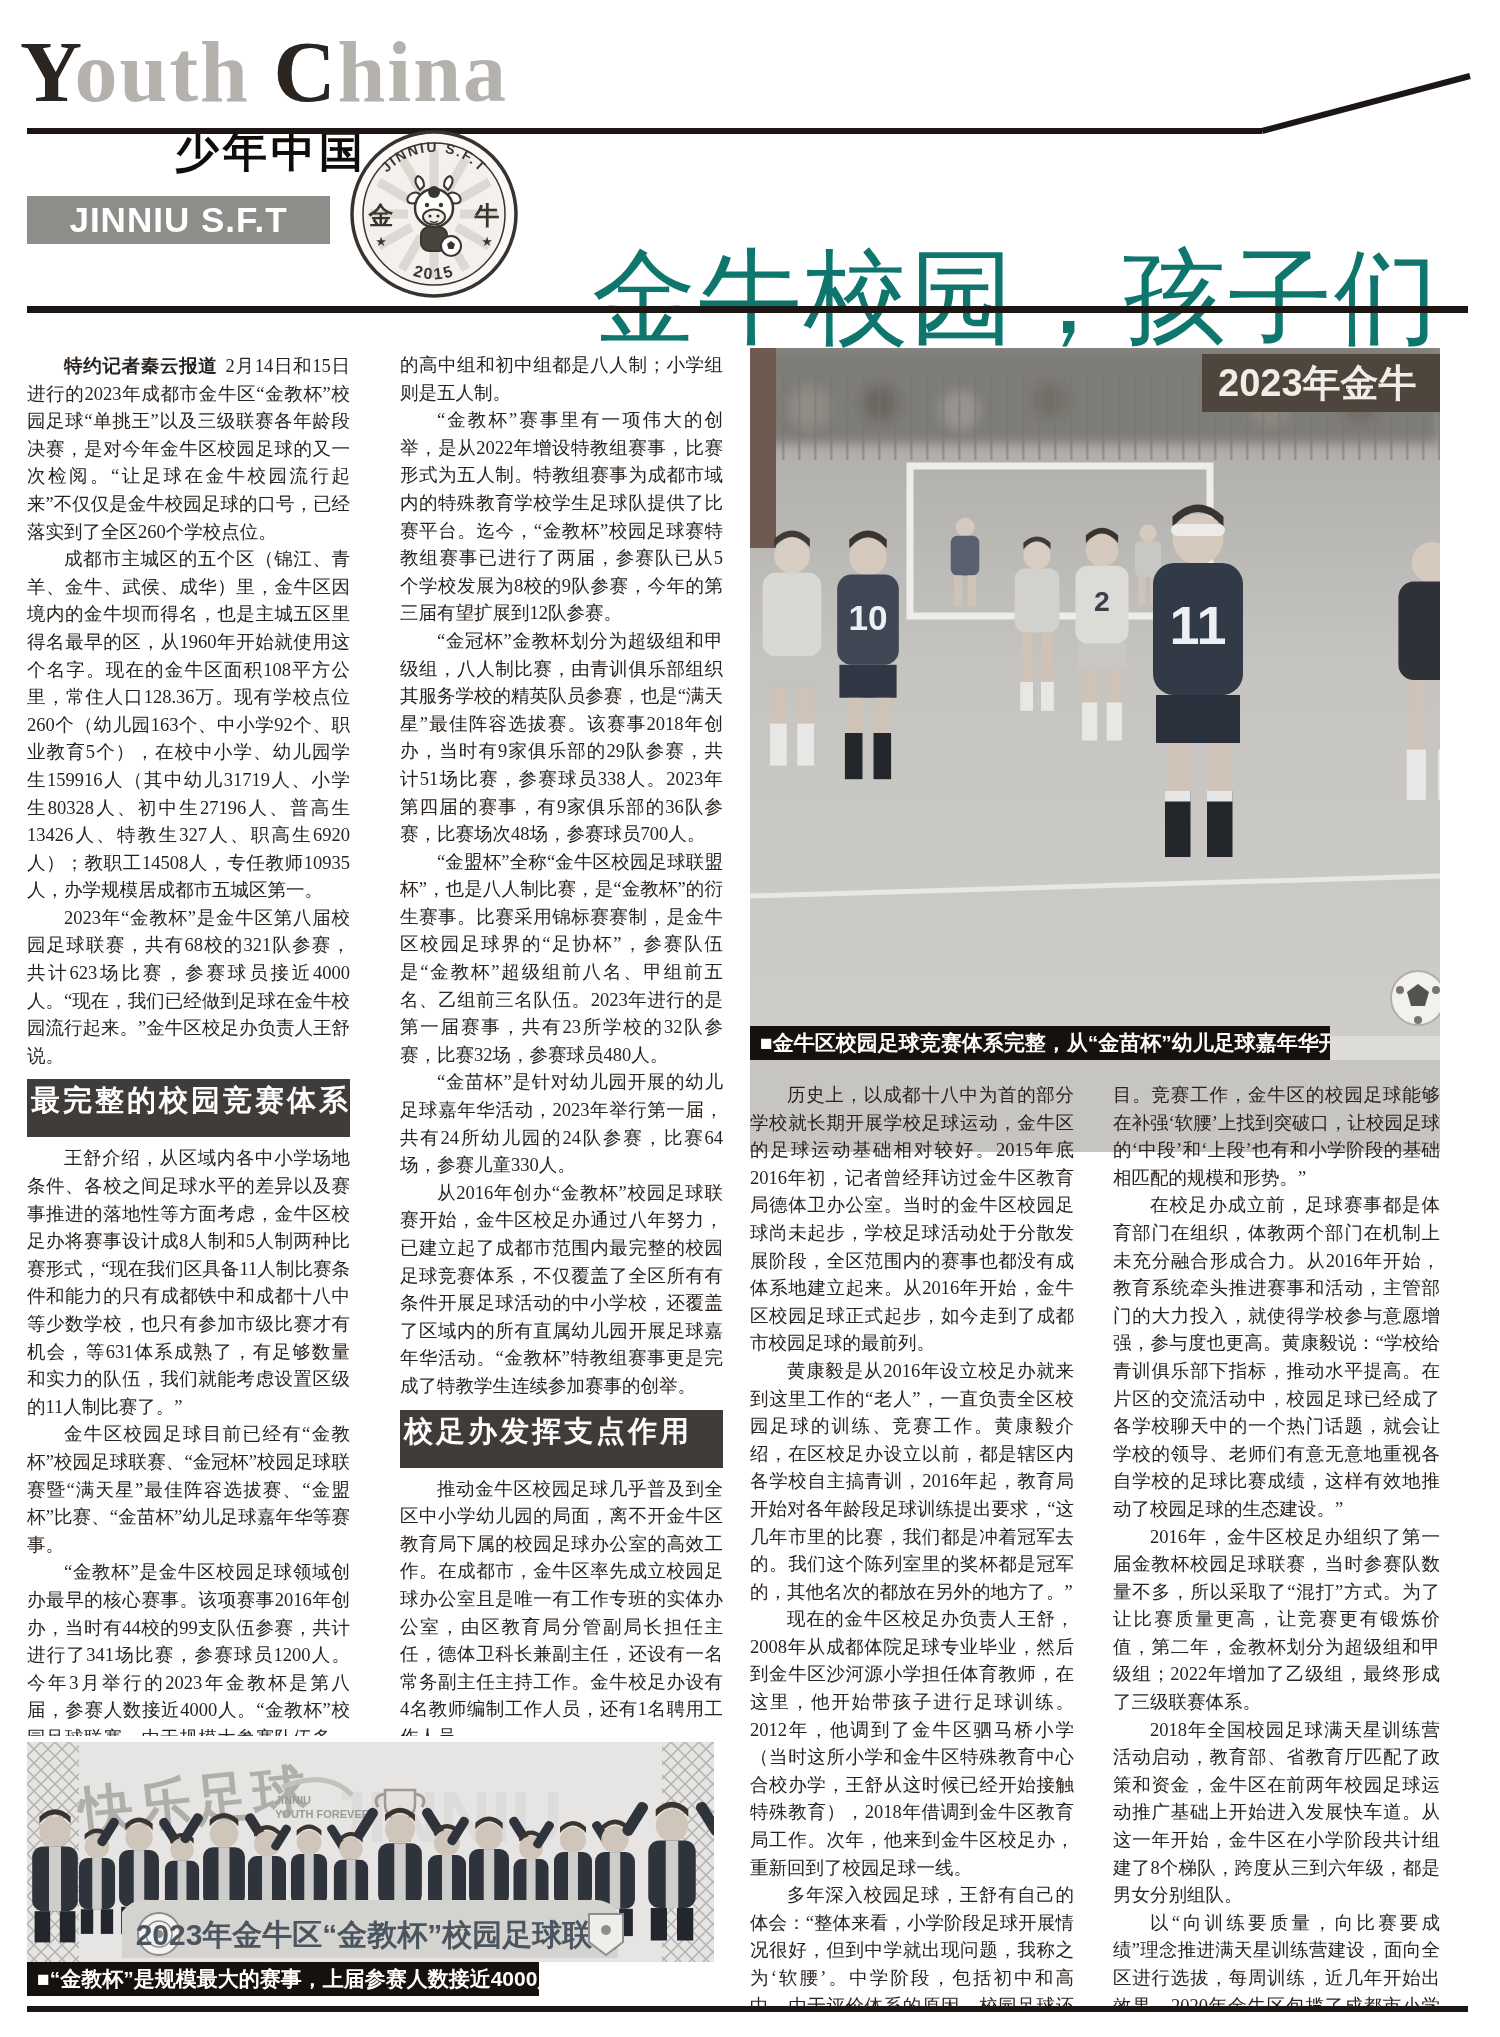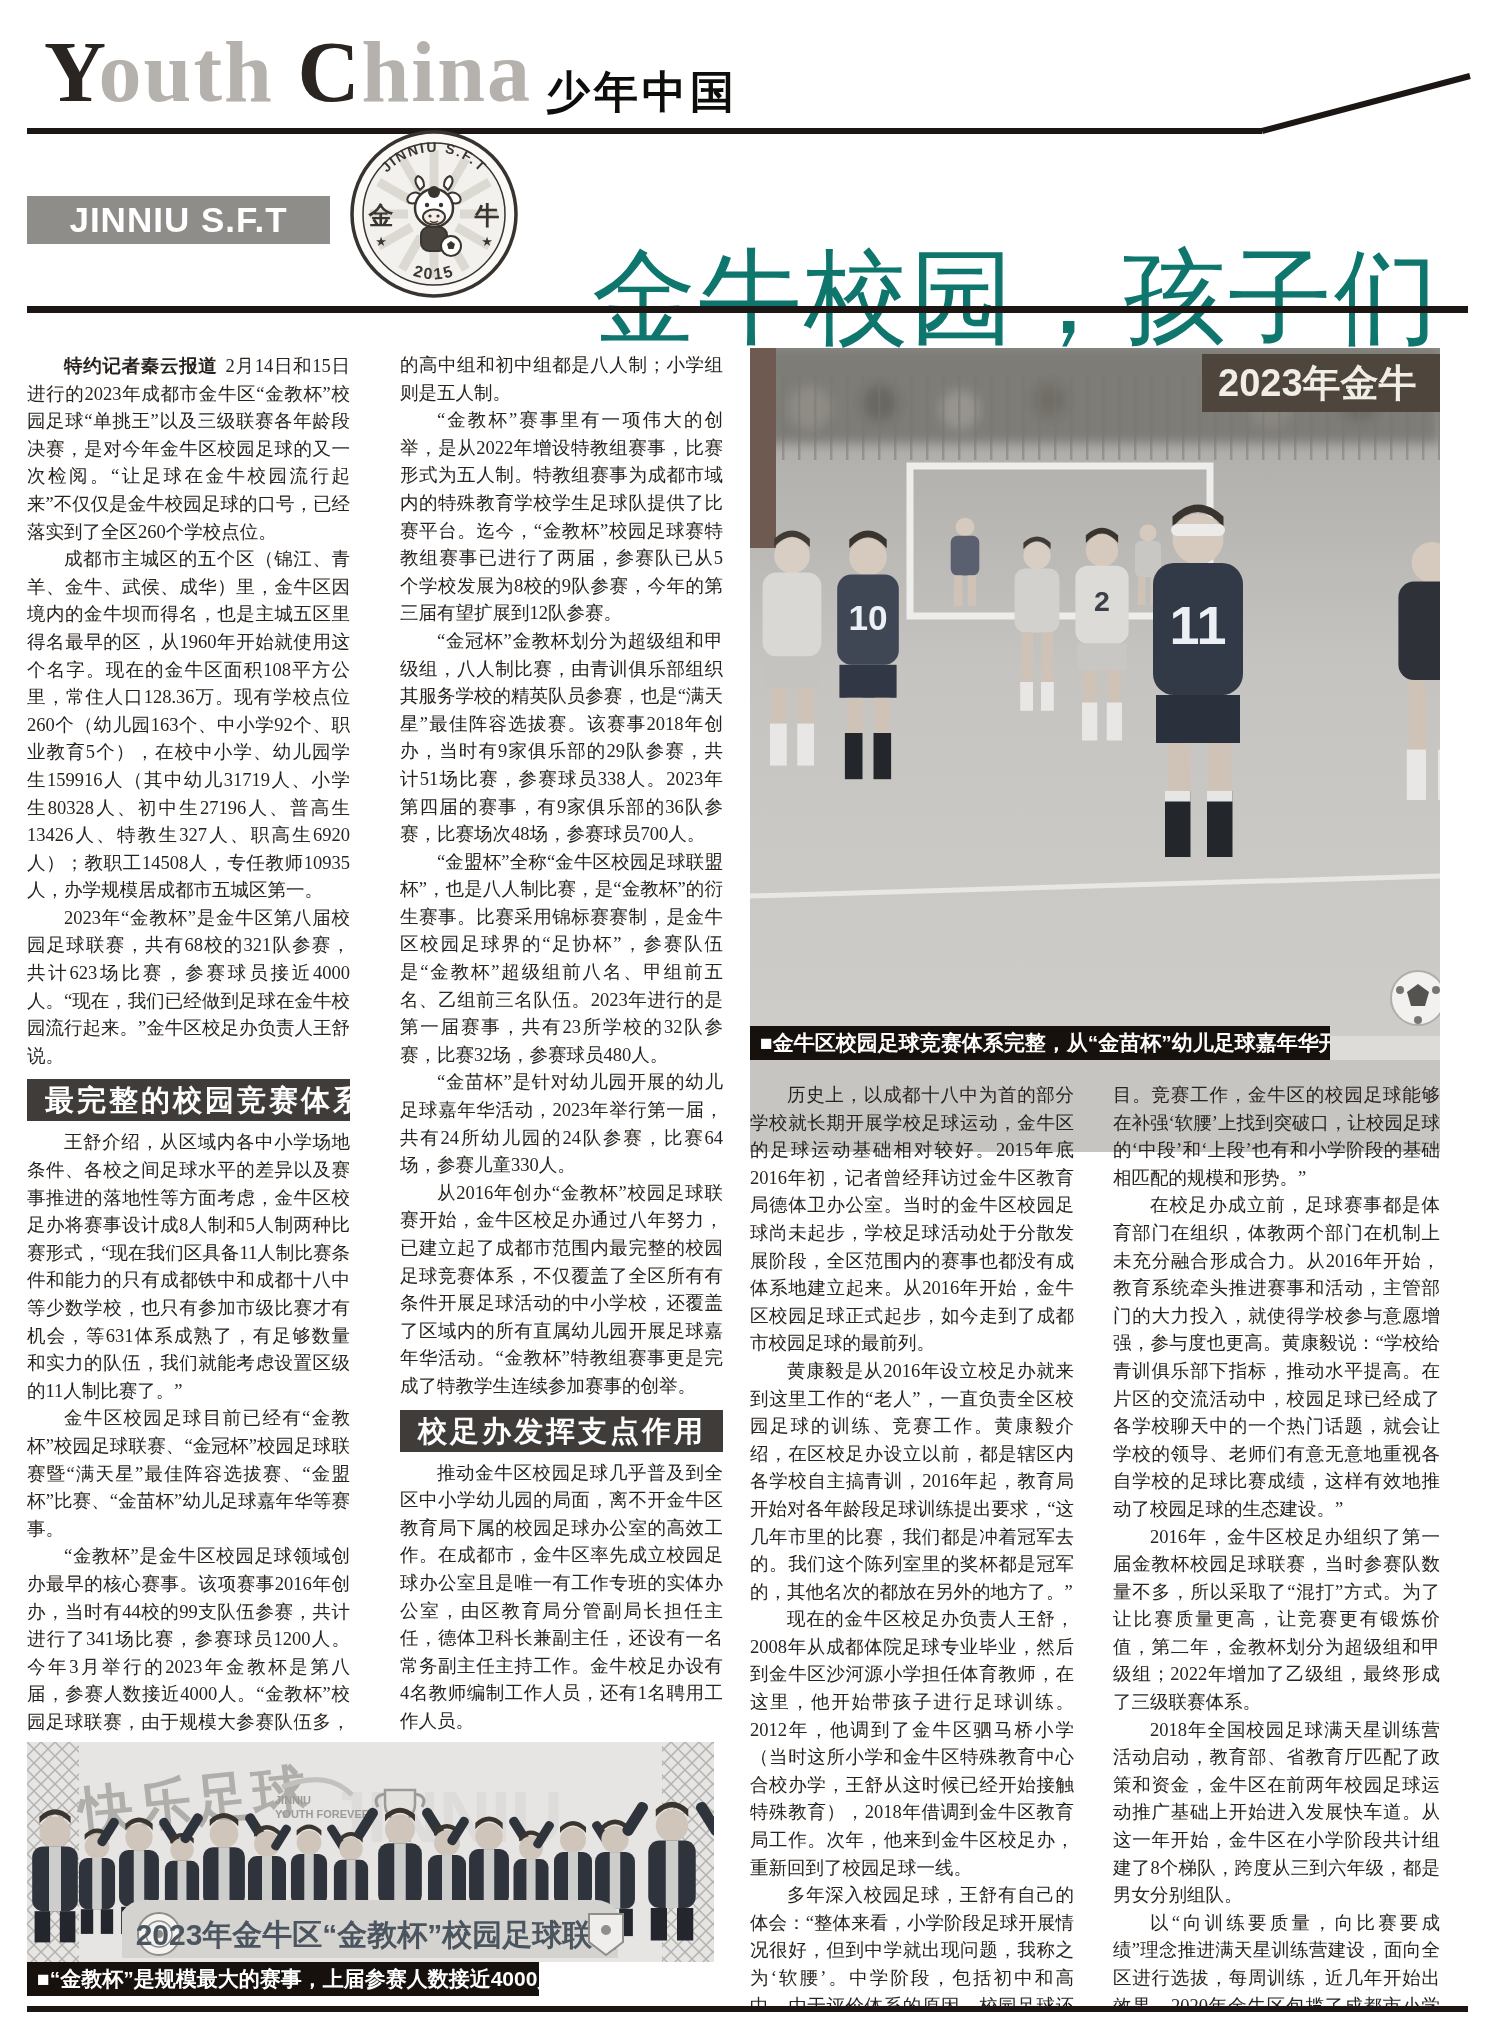--- a/index.html
+++ b/index.html
@@ -1,43 +1,43 @@
 <!DOCTYPE html>
 <html><head>
 <meta charset="utf-8">
 <style>
   html,body{margin:0;padding:0;}
   body{width:1500px;height:2037px;background:#ffffff;position:relative;
        font-family:"Liberation Serif",serif;color:#262220;}
   .abs{position:absolute;}
 
   
-  .masthead{position:absolute;left:44px;top:22px;display:flex;align-items:flex-end;white-space:nowrap;}
+  .masthead{position:absolute;left:20px;top:22px;display:flex;align-items:center;white-space:nowrap;flex-direction:column;}
   .mast-en{font-family:"Liberation Serif",serif;font-weight:bold;font-size:86px;letter-spacing:2px;}
   .mast-en .dk{color:#2a2520;}
   .mast-en .lt{color:#b5b1ad;}
   .mast-cn{font-family:"Liberation Sans",sans-serif;font-weight:900;font-size:44px;color:#0f0d0b;margin-left:14px;letter-spacing:4px;}
 
   .ruleline{position:absolute;background:#1c1714;}
 
   .jinniu-box{position:absolute;left:27px;top:196px;width:303px;height:48px;background:#8f8d8a;
       color:#ffffff;font-family:"Liberation Sans",sans-serif;font-weight:bold;font-size:35px;
       display:flex;align-items:center;justify-content:center;letter-spacing:1px;}
 
   .headline{position:absolute;left:592px;top:152px;width:890px;height:156px;overflow:hidden;
       font-family:"Liberation Serif",serif;font-weight:400;font-size:104px;line-height:152px;
       color:#0f766e;white-space:nowrap;letter-spacing:2px;}
 
   
   .col{position:absolute;font-size:18.5px;line-height:27.6px;text-align:justify;overflow:hidden;color:#28231f;}
   .para{margin:0;text-indent:2em;}
   .lead{font-family:"Liberation Sans",sans-serif;font-weight:bold;margin-right:8px;}
   .sec{background:#403c3a;color:#ffffff;font-family:"Liberation Sans",sans-serif;
-      font-weight:bold;font-size:29px;line-height:42px;height:42px;margin:9px 0 8px 0;
-      padding-left:18px;letter-spacing:3px;white-space:nowrap;overflow:hidden;}
+      font-weight:bold;font-size:29px;line-height:42px;height:58px;margin:9px 0 8px 0;
+      padding-left:4px;letter-spacing:3px;white-space:nowrap;overflow:hidden;}
 
   #col1{left:27px;top:352px;width:323px;height:1384px;}
   #col2{left:400px;top:352px;width:323px;height:1384px;}
   #col3{left:750px;top:1082px;width:324px;height:924px;}
   #col4{left:1113px;top:1082px;width:327px;height:924px;}
 
   .photo{position:absolute;overflow:hidden;background:#c7c5c2;}
   #photo-action{left:750px;top:348px;width:690px;height:804px;}
   #photo-celebration{left:27px;top:1742px;width:687px;height:220px;}
 

